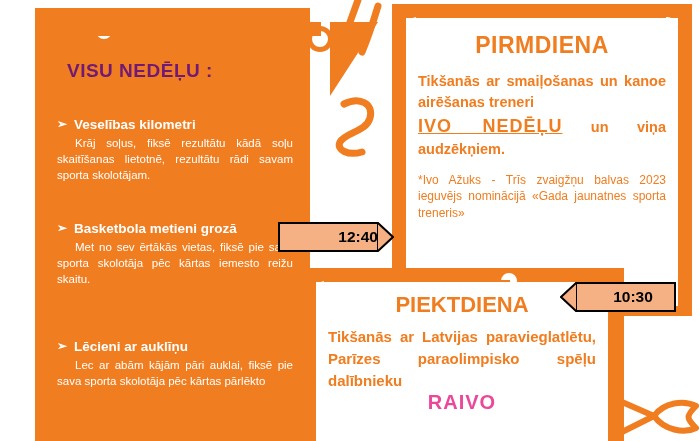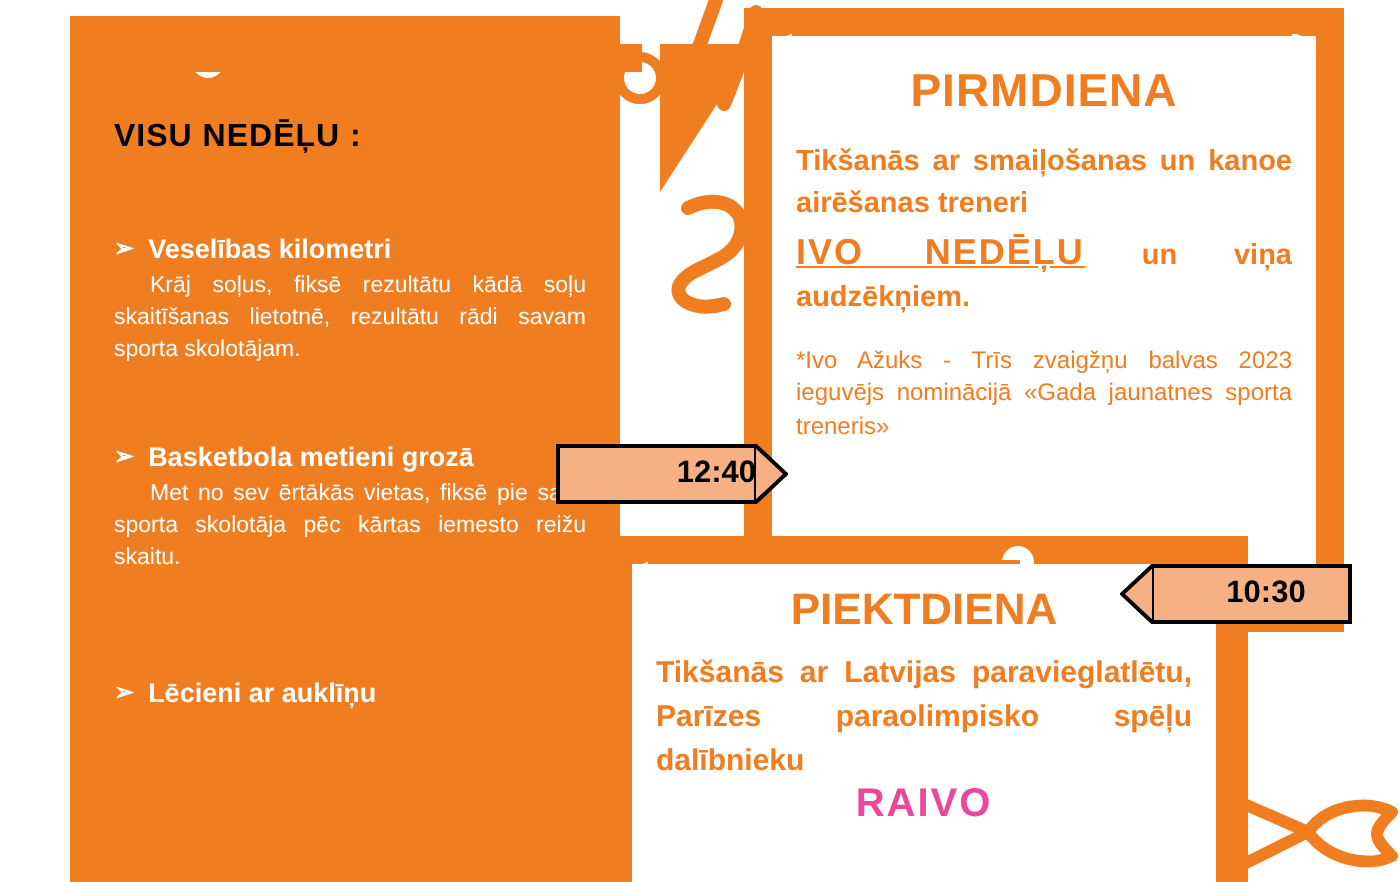--- a/index.html
+++ b/index.html
@@ -57,25 +57,25 @@
     position: absolute;
     left: 0;
     top: 16px;
     width: 275px;
     height: 424px;
     background: #F07D20;
     border-radius: 4px 4px 0 0;
   }
   #left-title {
     position: absolute;
-    left: 22px;
+    left: 32px;
     top: 52px;
     width: 240px;
-    color: #000000;
-    font-size: 16px;
+    color: #701a75;
+    font-size: 19px;
     font-weight: bold;
     letter-spacing: 0.5px;
   }
 
   .bullet-block {
     position: absolute;
     left: 22px;
     width: 236px;
     color: #ffffff;
   }
@@ -99,21 +99,21 @@
   .bullet-body {
     margin-top: 3px;
     font-size: 11.5px;
     line-height: 1.38;
     text-align: justify;
     text-indent: 18px;
   }
 
   
   #monday-panel {
-    left: 372px;
+    left: 392px;
     top: 4px;
     width: 300px;
     height: 312px;
   }
   #monday-panel .sheet {
     position: absolute;
     left: 0;
     top: 14px;
     width: 300px;
     height: 238px;
@@ -288,20 +288,21 @@
         <span class="bh-text">Basketbola metieni grozā</span>
       </div>
       <div class="bullet-body">Met no sev ērtākās vietas, fiksē pie sava sporta skolotāja pēc kārtas iemesto reižu skaitu.</div>
     </div>
 
     <div class="bullet-block" style="top:330px;">
       <div class="bullet-head">
         <span class="arrow-bullet">➢</span>
         <span class="bh-text">Lēcieni ar auklīņu</span>
       </div>
+      <div class="bullet-body">Lec ar abām kājām pāri auklai, fiksē pie sava sporta skolotāja pēc kārtas pārlēkto</div>
     </div>
   </div>
 
   <div class="scroll" id="monday-panel">
     <div class="sheet"></div>
     <div class="curl" style="left:12px; top:8px;"></div>
     <div class="curl" style="left:262px; top:8px;"></div>
     <div class="curl-bar" style="left:24px; top:12px; width:250px; height:14px;"></div>
 
     <div class="panel-inner">

